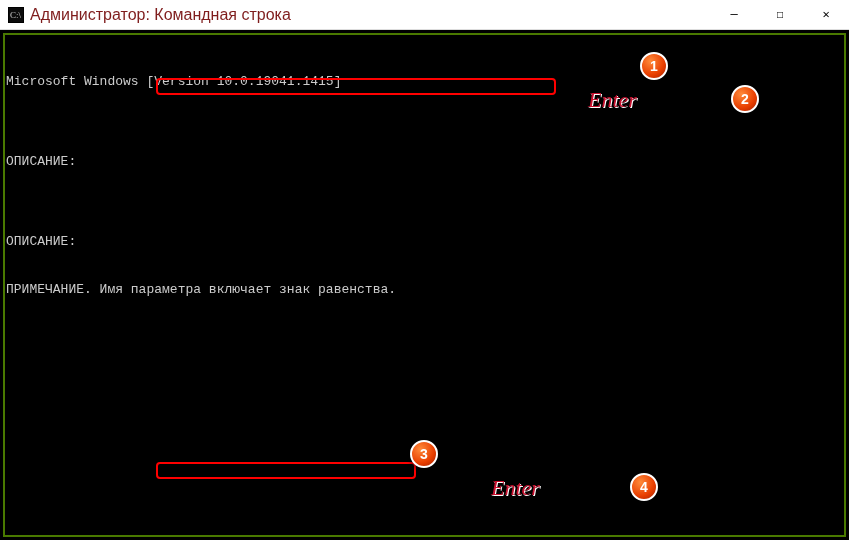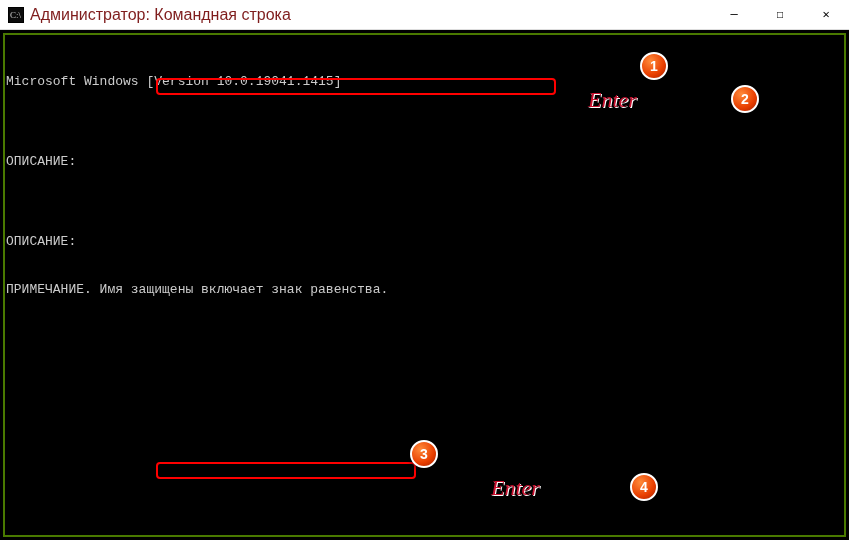--- a/index.html
+++ b/index.html
@@ -129,21 +129,21 @@
       <div class="titlebar-btn">✕</div>
     </div>
   </div>
 
   <div class="console">
     <div class="console-line">Microsoft Windows [Version 10.0.19041.1415]</div>
     <div class="console-line"></div>
     <div class="console-line">ОПИСАНИЕ:</div>
     <div class="console-line"></div>
     <div class="console-line">ОПИСАНИЕ:</div>
-    <div class="console-line">ПРИМЕЧАНИЕ. Имя защищены включает знак равенства.</div>
+    <div class="console-line">ПРИМЕЧАНИЕ. Имя параметра включает знак равенства.</div>
     
     
     
     
     
     
     
     
     
     

